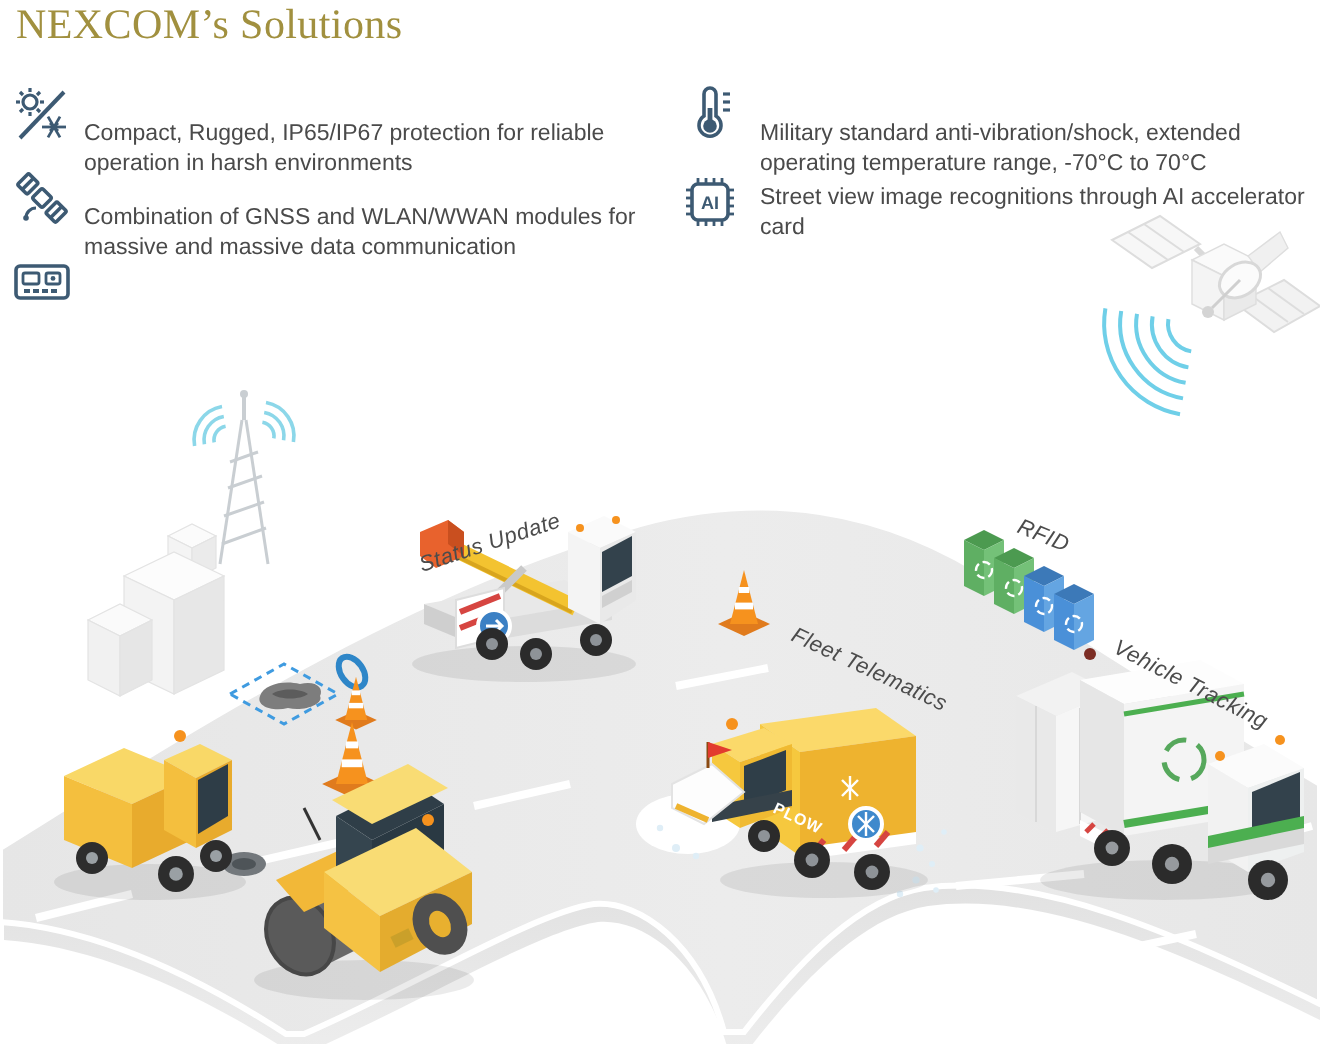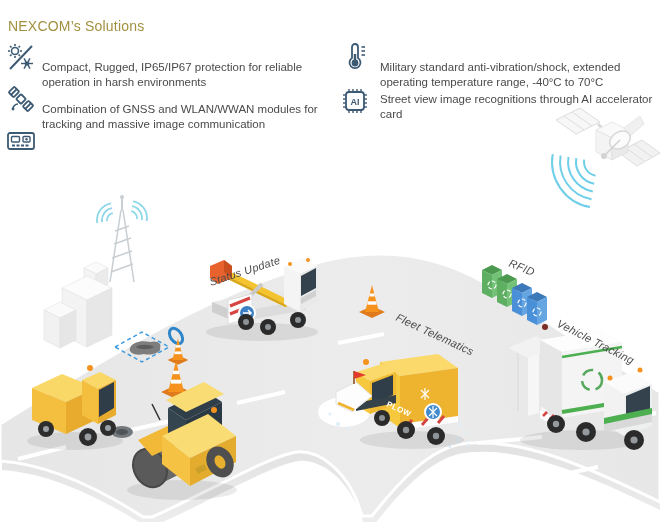--- a/index.html
+++ b/index.html
@@ -1,18 +1,18 @@
 <!DOCTYPE html>
 <html><head>
 <meta charset="utf-8">
 <style>
   html,body{margin:0;padding:0;background:#fff;}
   #stage{position:relative;width:660px;height:522px;background:#fff;overflow:hidden;
          font-family:"Liberation Sans",sans-serif;}
-  .title{position:absolute;left:8px;top:18px;font-size:14px;letter-spacing:.2px;color:#A1903F;}
+  .title{position:absolute;left:8px;top:0;font-size:21px;letter-spacing:.2px;color:#A1903F;font-family:Liberation Serif, serif;}
   .feat-icon{position:absolute;width:30px;height:30px;}
   .feat-text{position:absolute;font-size:11.5px;line-height:15px;color:#4a4a4a;margin-top:16px;}
   #illus{position:absolute;left:0;top:0;}
   .diag-label{font-style:italic;font-size:11px;fill:#4c4c4c;letter-spacing:.3px;}
 </style>
 </head>
 <body>
 
 <div id="stage">
 
@@ -350,21 +350,21 @@
     <g stroke="#3d5a73" fill="none" stroke-width="1.8" transform="rotate(45 15 15)">
       <rect x="11.5" y="11.5" width="7" height="7" rx="1"></rect>
       <rect x="1.5" y="11" width="7" height="8" rx="1"></rect>
       <rect x="21.5" y="11" width="7" height="8" rx="1"></rect>
       <line x1="5" y1="11" x2="5" y2="19"></line>
         <line x1="25" y1="11" x2="25" y2="19"></line>
     </g>
     <path d="M7,25 a5 5 0 0 1 5,-5" stroke="#3d5a73" fill="none" stroke-width="1.6"></path>
     <circle cx="7" cy="25" r="1.4" fill="#3d5a73"></circle>
   </svg>
-  <div class="feat-text" style="left:42px;top:86px;width:292px">Combination of GNSS and WLAN/WWAN modules for tracking and massive image communication</div>
+  <div class="feat-text" style="left:42px;top:86px;width:292px">Combination of GNSS and WLAN/WWAN modules for massive and massive data communication</div>
 
   <svg class="feat-icon" style="left:6px;top:126px" viewBox="0 0 30 30">
     <g stroke="#3d5a73" fill="none" stroke-width="1.8">
       <rect x="2" y="7" width="26" height="16" rx="2"></rect>
       <rect x="5.5" y="10.5" width="8" height="5.5" rx="1" stroke-width="1.4"></rect>
       <rect x="17" y="10.5" width="7" height="5.5" rx="1" stroke-width="1.4"></rect>
     </g>
     <g fill="#3d5a73">
       <rect x="6" y="18.5" width="3" height="2"></rect>
         <rect x="10.5" y="18.5" width="3" height="2"></rect>
@@ -379,21 +379,21 @@
       <path d="M12,5 a3 3 0 0 1 6,0 v11 a5.5 5.5 0 1 1 -6,0 Z"></path>
     </g>
     <circle cx="15" cy="21" r="3.4" fill="#3d5a73"></circle>
     <line x1="15" y1="12" x2="15" y2="20" stroke="#3d5a73" stroke-width="2.4"></line>
     <g stroke="#3d5a73" stroke-width="1.6">
       <line x1="21.5" y1="5" x2="25" y2="5"></line>
         <line x1="21.5" y1="9" x2="25" y2="9"></line>
         <line x1="21.5" y1="13" x2="25" y2="13"></line>
     </g>
   </svg>
-  <div class="feat-text" style="left:380px;top:44px;width:276px">Military standard anti-vibration/shock, extended operating temperature range, -40°C to 70°C</div>
+  <div class="feat-text" style="left:380px;top:44px;width:276px">Military standard anti-vibration/shock, extended operating temperature range, -70°C to 70°C</div>
 
   <svg class="feat-icon" style="left:340px;top:86px" viewBox="0 0 30 30">
     <rect x="6" y="6" width="18" height="18" rx="3" fill="none" stroke="#3d5a73" stroke-width="1.8"></rect>
     <text x="15" y="18.5" text-anchor="middle" font-family="Liberation Sans, sans-serif" font-size="9" font-weight="bold" fill="#3d5a73">AI</text>
     <g stroke="#3d5a73" stroke-width="1.4">
       <line x1="9" y1="6" x2="9" y2="3"></line>
         <line x1="13" y1="6" x2="13" y2="3"></line>
         <line x1="17" y1="6" x2="17" y2="3"></line>
         <line x1="21" y1="6" x2="21" y2="3"></line>
       <line x1="9" y1="24" x2="9" y2="27"></line>

